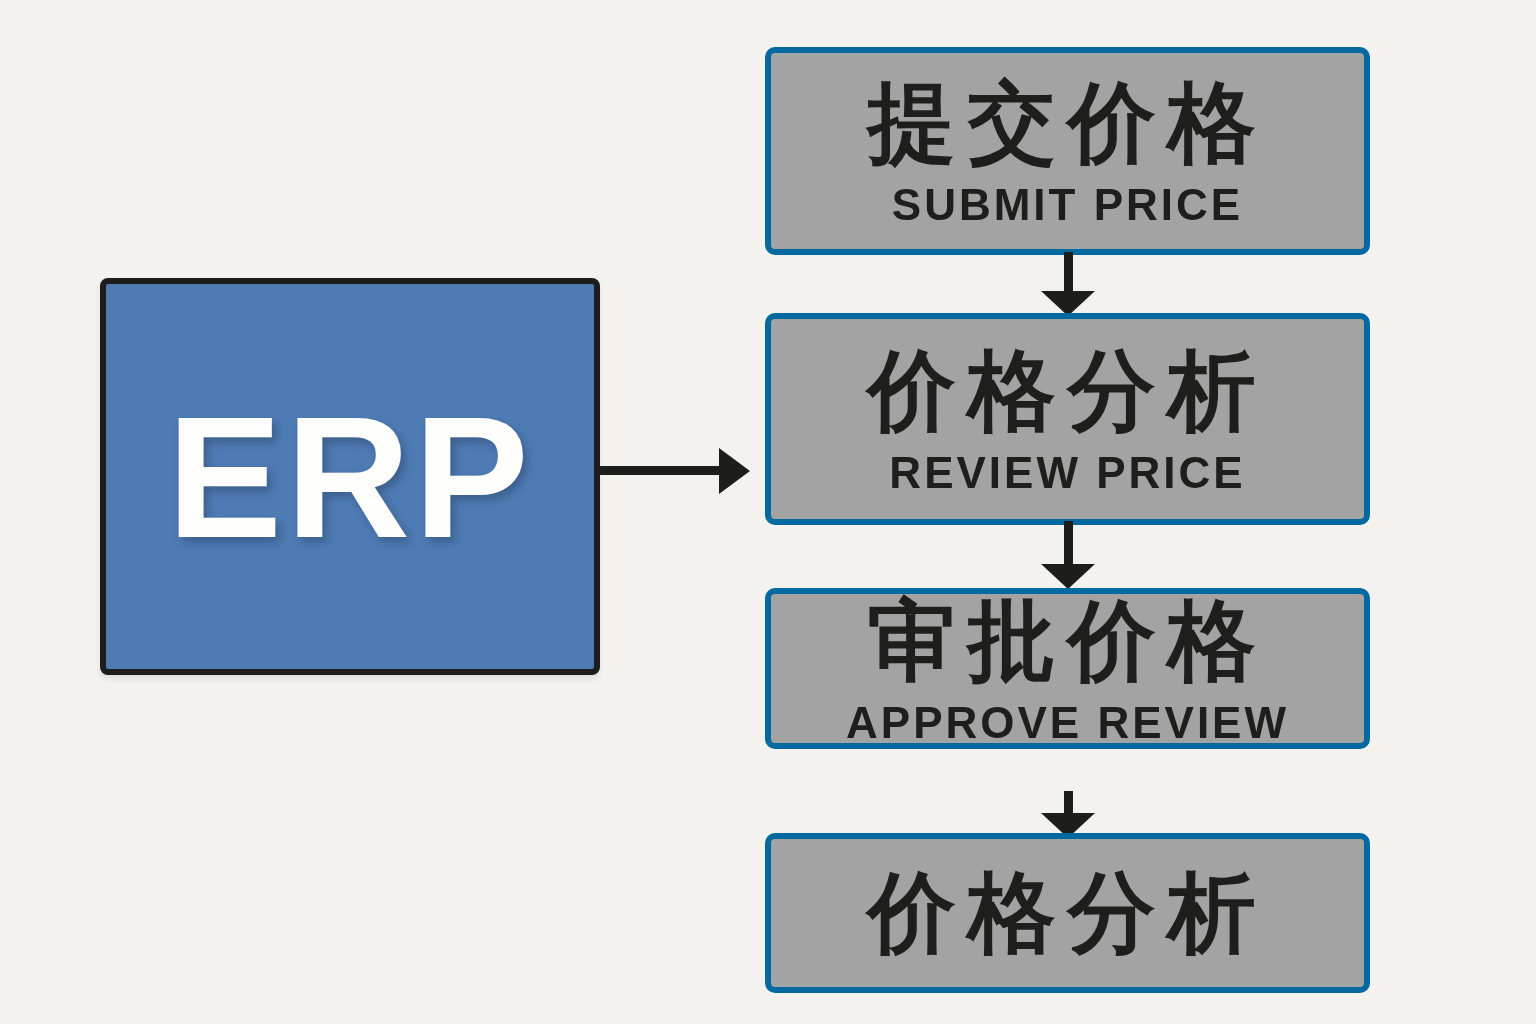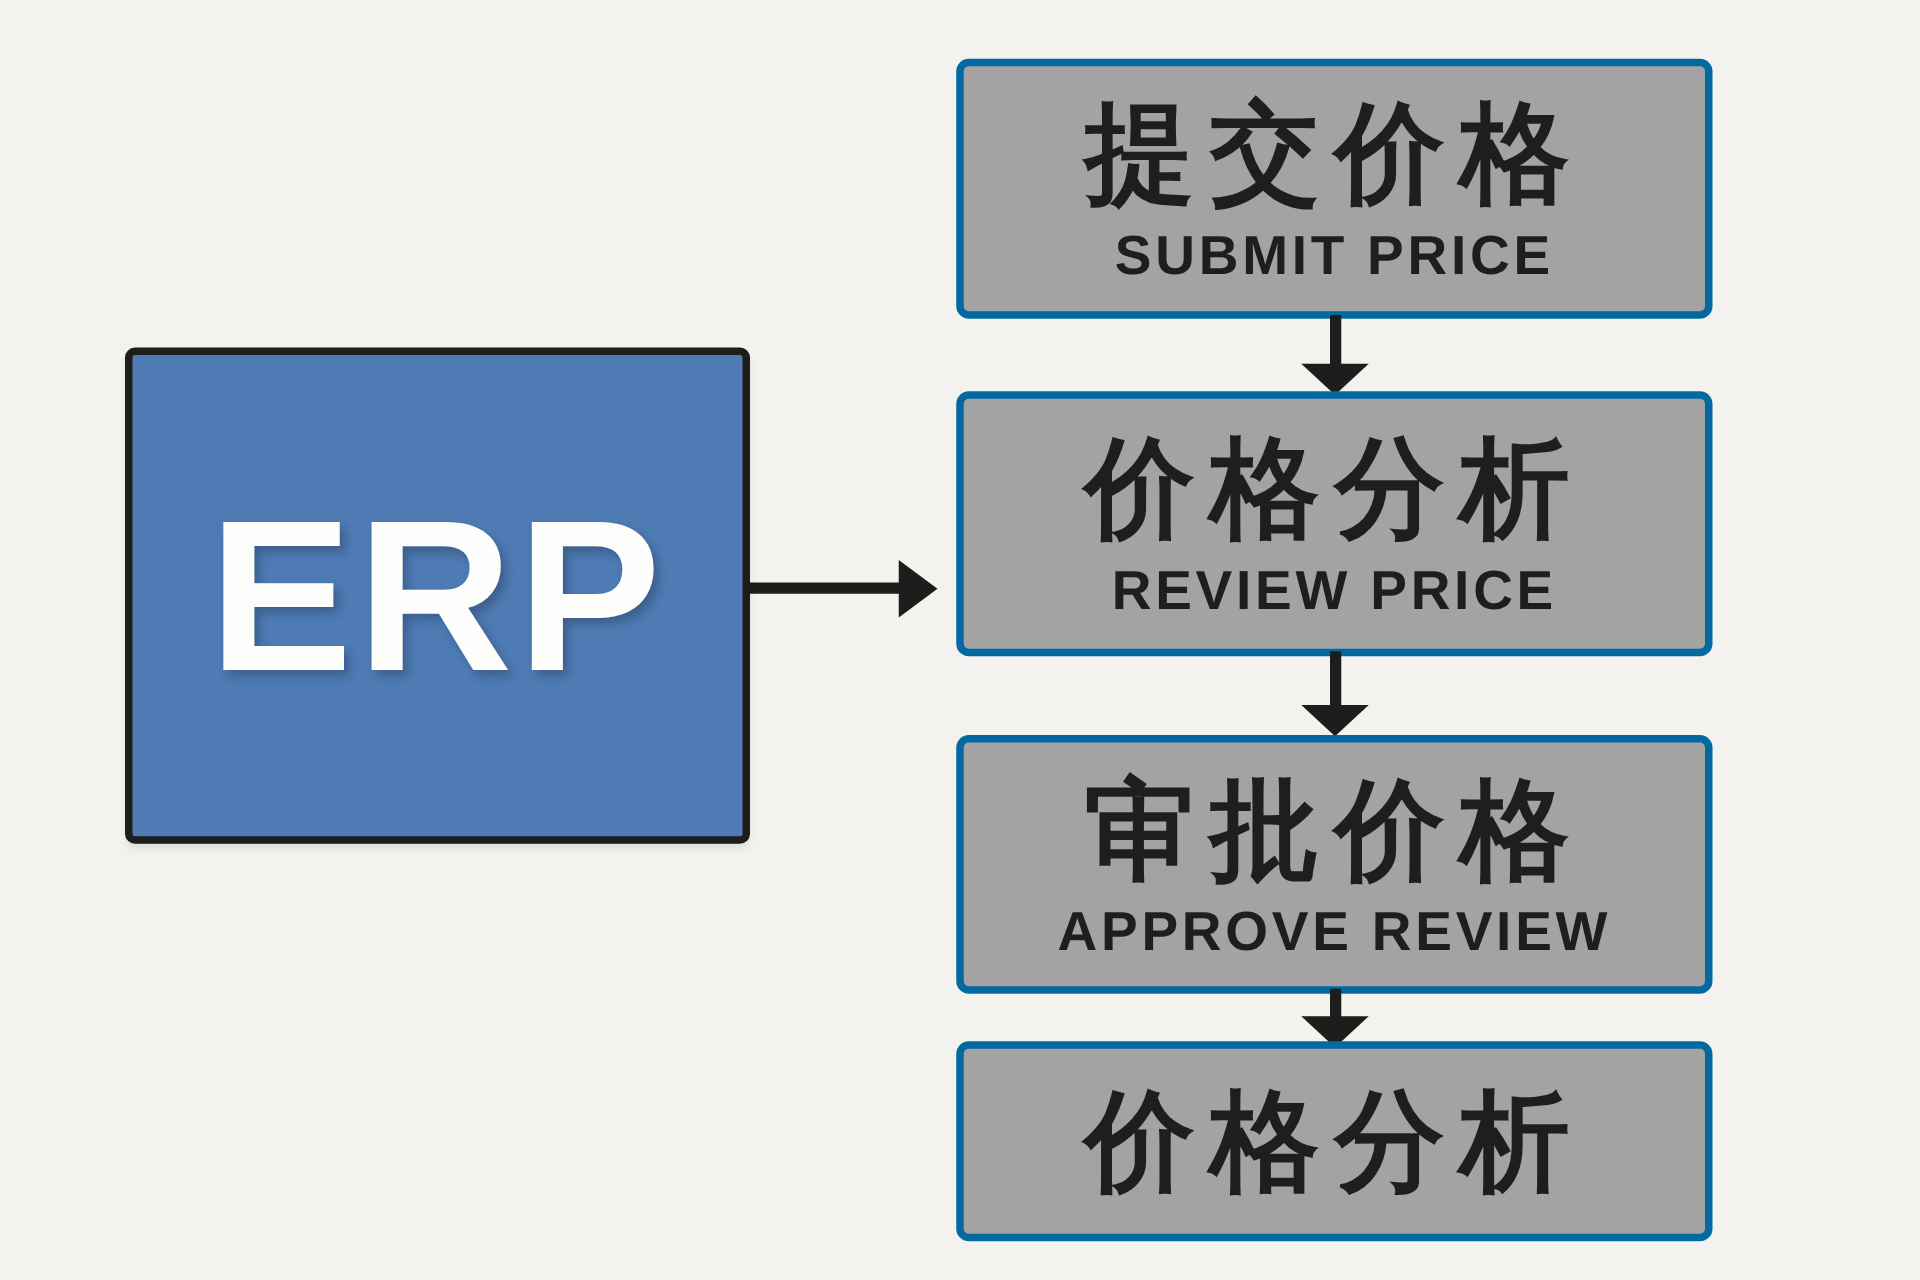--- a/index.html
+++ b/index.html
@@ -118,21 +118,21 @@
   <div class="step-box" style="top:313px; height:212px;">
     <div class="step-zh">价格分析</div>
     <div class="step-en">REVIEW PRICE</div>
   </div>
 
   <div>
     <div class="shaft-v" style="left:1064px; top:521px; height:46px;"></div>
     <div class="head-down" style="left:1041px; top:564px;"></div>
   </div>
 
-  <div class="step-box" style="top:588px; height:207px;">
+  <div class="step-box" style="top:588px; height:161px;">
     <div class="step-zh">审批价格</div>
     <div class="step-en">APPROVE REVIEW</div>
   </div>
 
   <div>
     <div class="shaft-v" style="left:1064px; top:791px; height:25px;"></div>
     <div class="head-down" style="left:1041px; top:813px;"></div>
   </div>
 
   <div class="step-box" style="top:833px; height:160px;">

